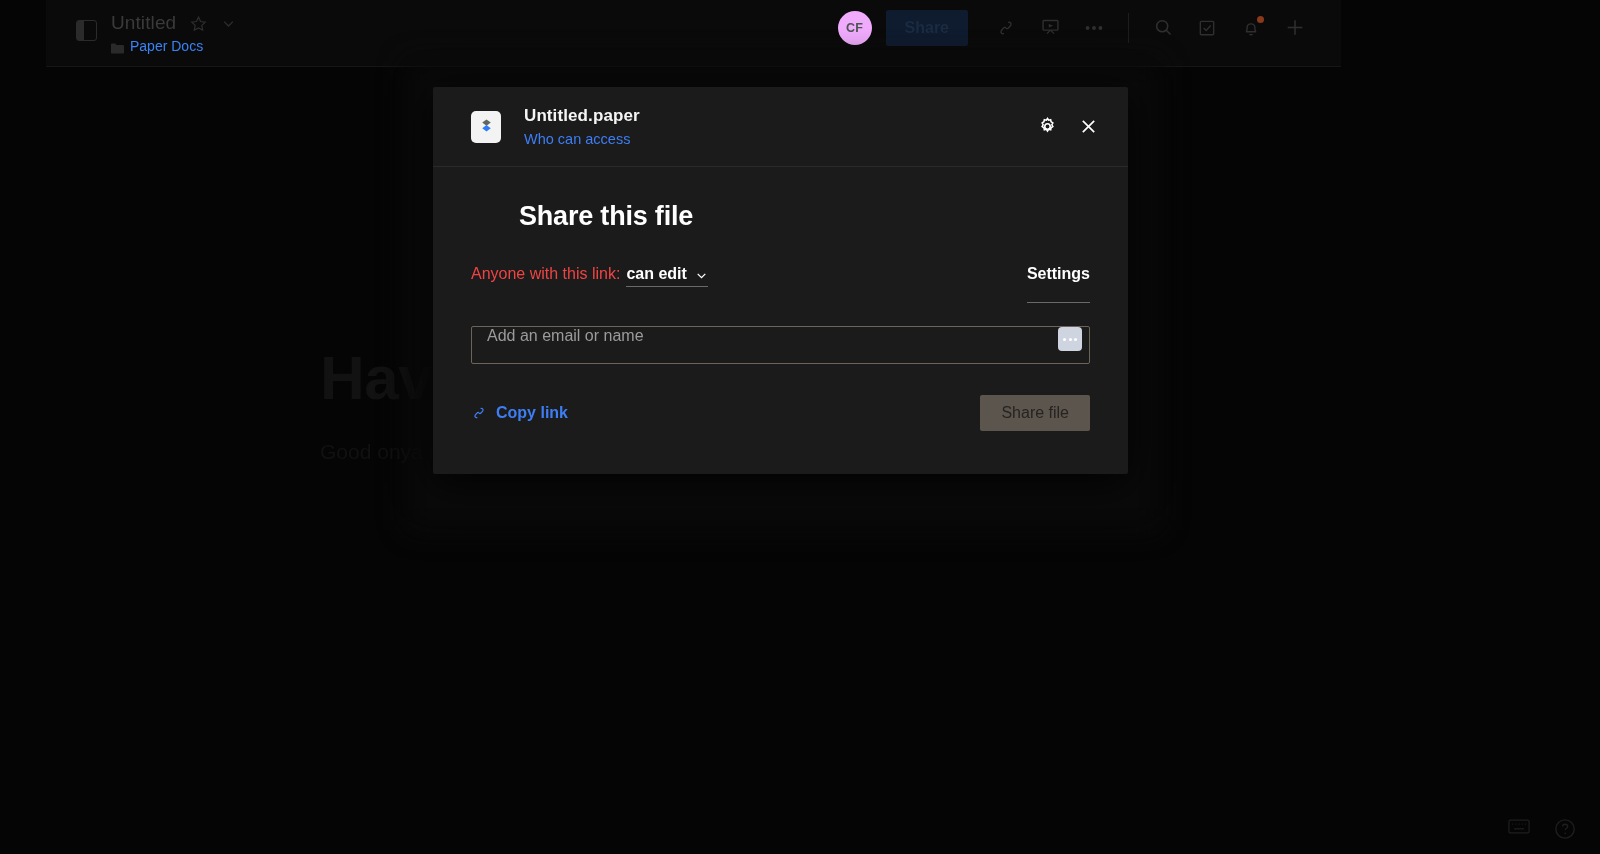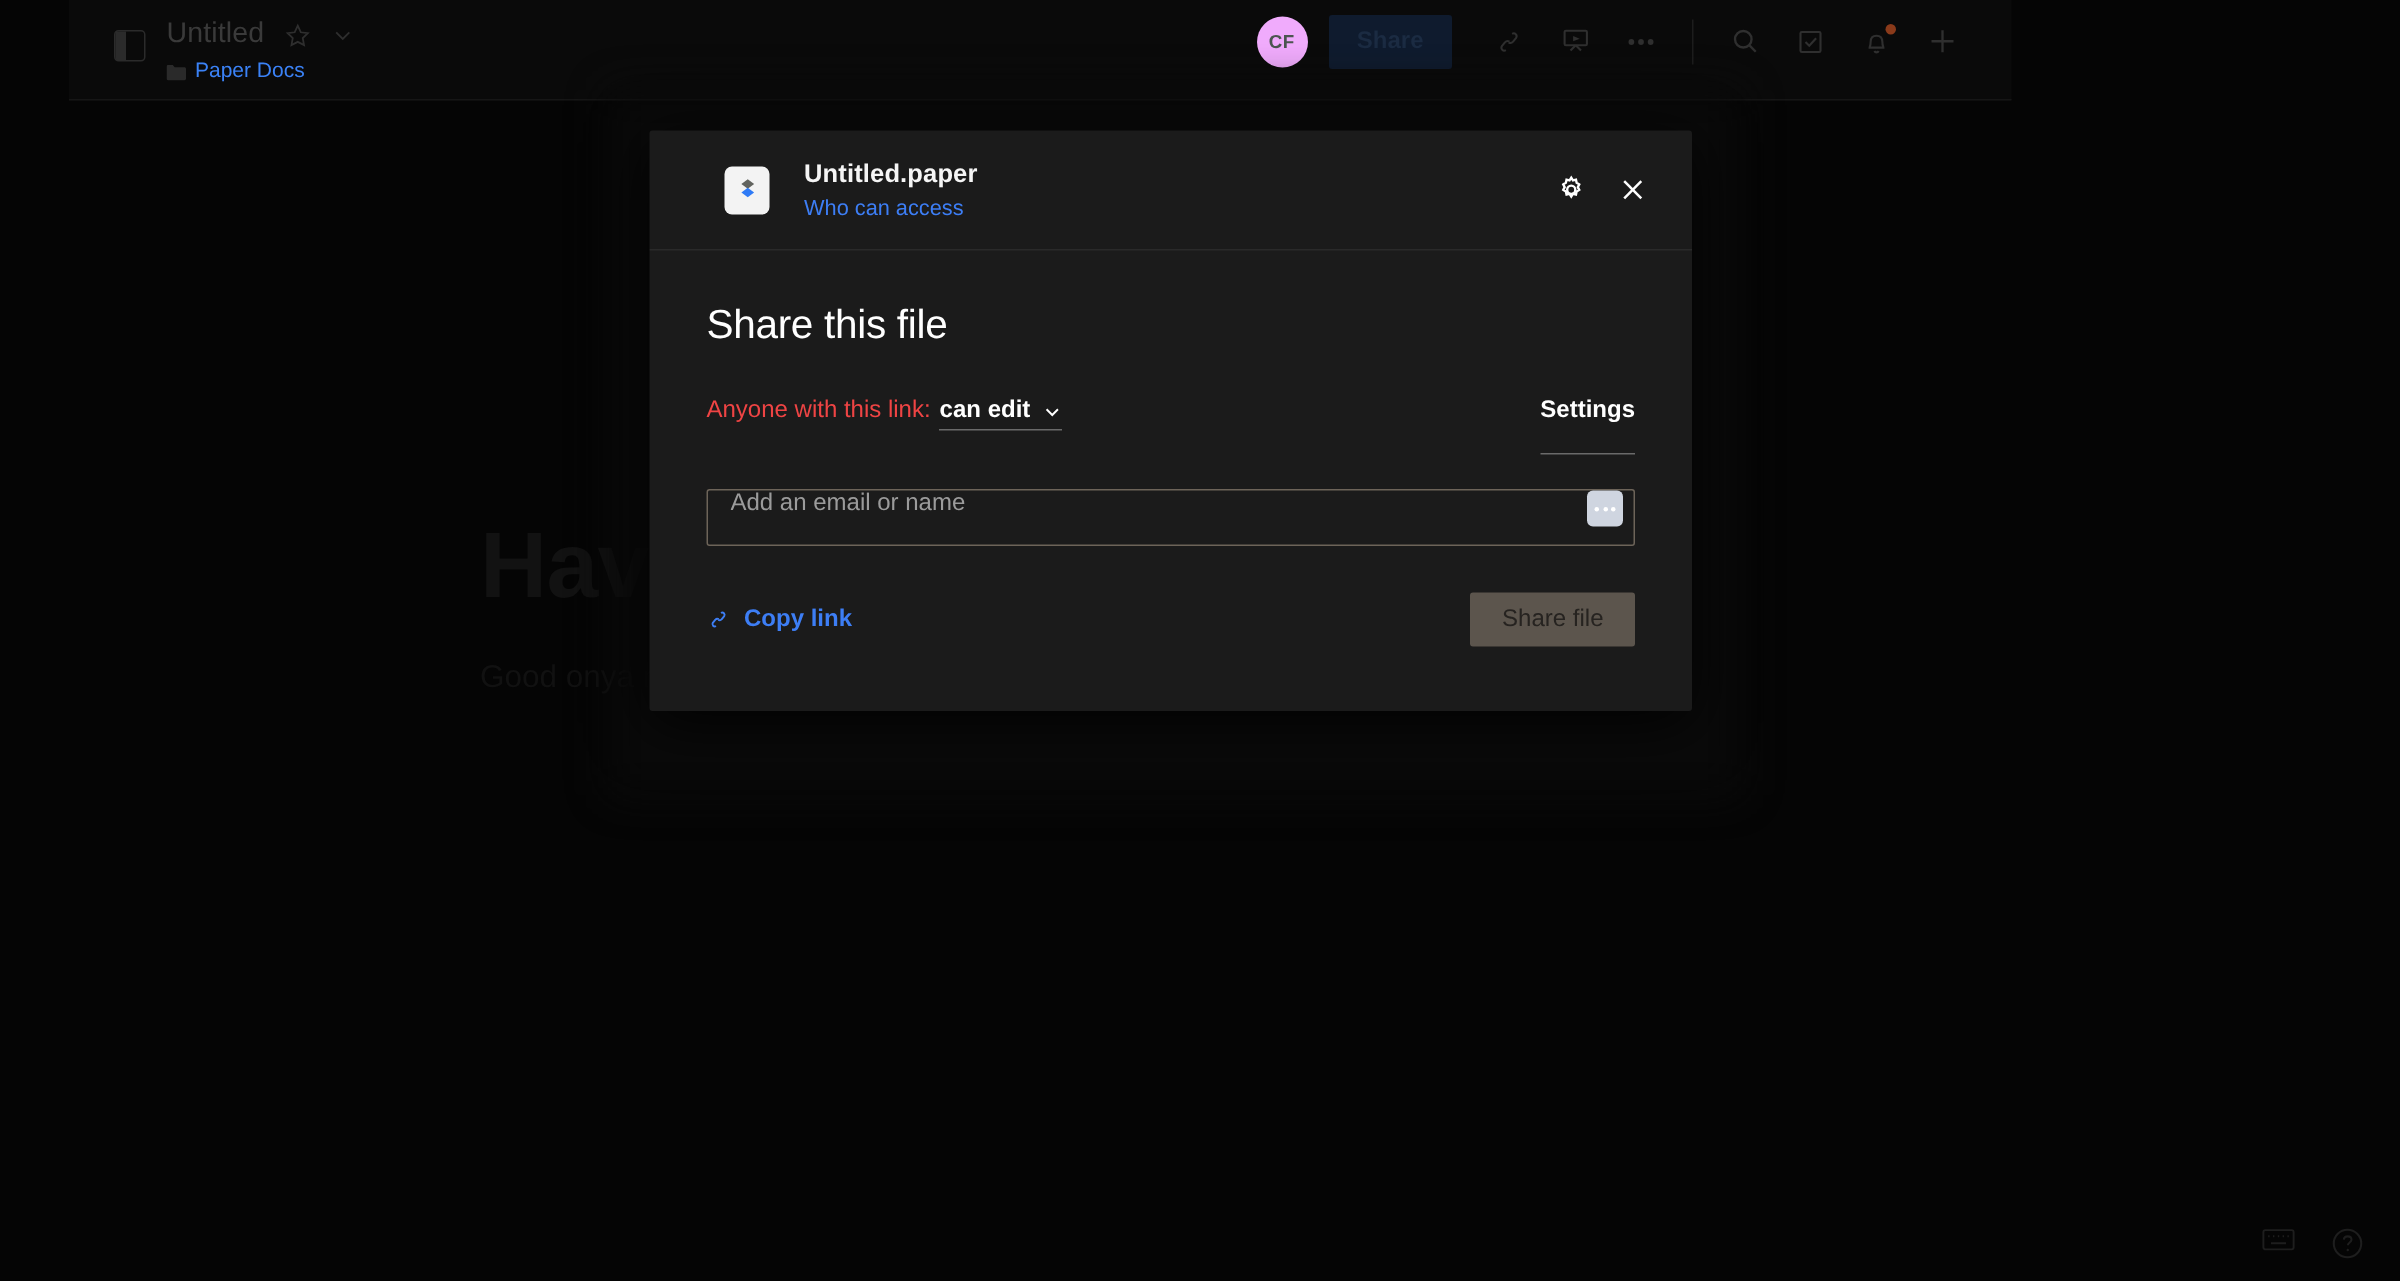--- a/index.html
+++ b/index.html
@@ -85,40 +85,40 @@
     background: #0b0b0b; filter: blur(14px); opacity: .85;
   }
   .modal {
     position: absolute; left: 433px; top: 87px;
     width: 695px; height: 387px;
     background: #1b1b1b; border-radius: 2px;
     box-shadow: 0 8px 40px rgba(0,0,0,.85);
     overflow: hidden;
   }
   .modal-header {
-    height: 80px; padding: 0 28px 0 50px;
+    height: 80px; padding: 0 28px 0 38px;
     display: flex; align-items: center;
     border-bottom: 1px solid #2a2a2a;
   }
   .paper-icon {
     width: 30px; height: 32px; border-radius: 5px; background: #f3f3f3;
     display: flex; align-items: center; justify-content: center;
     flex-shrink: 0;
   }
   .hdr-text { margin-left: 23px; display: flex; flex-direction: column; gap: 5px; }
   .hdr-title { font-size: 17px; font-weight: bold; color: #f5f5f5; letter-spacing: .1px; }
   .hdr-link { font-size: 14.5px; color: #3d7ef5; cursor: pointer; }
   .hdr-actions { margin-left: auto; display: flex; align-items: center; gap: 17px; }
   .hdr-btn {
     width: 24px; height: 24px; color: #ffffff; cursor: pointer;
     display: flex; align-items: center; justify-content: center;
   }
 
   .modal-body { padding: 34px 38px 0 38px; }
-  .modal-h1 { font-size: 27px; font-weight: normal; color: #ffffff; letter-spacing: -.2px; }
+  .modal-h1 { font-size: 27px; font-weight: bold; color: #ffffff; letter-spacing: -.2px; margin-left: 48px; }
 
   .perm-row {
     margin-top: 33px; display: flex; align-items: baseline;
     font-size: 16px; color: #e9e9e9;
   }
   .perm-label { color: #ef4444; }
   .perm-select {
     margin-left: 6px; display: inline-flex; align-items: center; gap: 8px;
     font-weight: bold; color: #ffffff; cursor: pointer;
     border-bottom: 1px solid #6a6a6a; padding-bottom: 3px;

